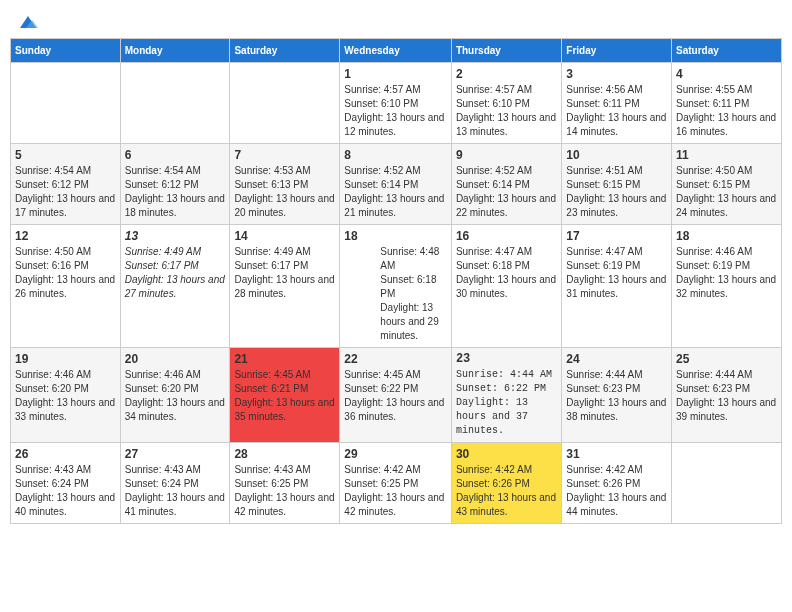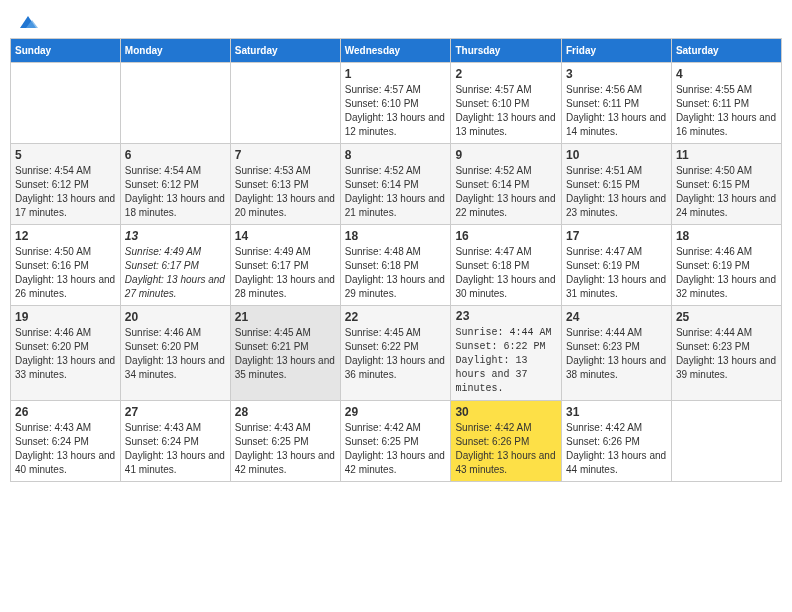--- a/index.html
+++ b/index.html
@@ -220,21 +220,21 @@
 Daylight: 13 hours and 27 minutes.</div>
         </td>
         <td style="background: rgb(255, 255, 255);">
           <span class="day-number">14</span>
           <div class="day-info" style="white-space: pre-line;">Sunrise: 4:49 AM
 Sunset: 6:17 PM
 Daylight: 13 hours and 28 minutes.</div>
         </td>
         <td style="background: rgb(255, 255, 255);">
           <span class="day-number">18</span>
-          <div class="day-info" style="white-space: pre-line;">Sunrise: 4:48 AM
+          <div class="day-info" style="white-space: pre-line; margin-left: 36px;">Sunrise: 4:48 AM
 Sunset: 6:18 PM
 Daylight: 13 hours and 29 minutes.</div>
         </td>
         <td style="background: rgb(255, 255, 255); border-radius: 23px;">
           <span class="day-number">16</span>
           <div class="day-info" style="white-space: pre-line;">Sunrise: 4:47 AM
 Sunset: 6:18 PM
 Daylight: 13 hours and 30 minutes.</div>
         </td>
         <td style="background: rgb(255, 255, 255);">
@@ -256,21 +256,21 @@
           <div class="day-info" style="white-space: pre-line;">Sunrise: 4:46 AM
 Sunset: 6:20 PM
 Daylight: 13 hours and 33 minutes.</div>
         </td>
         <td style="background: rgb(245, 245, 245);">
           <span class="day-number">20</span>
           <div class="day-info" style="white-space: pre-line;">Sunrise: 4:46 AM
 Sunset: 6:20 PM
 Daylight: 13 hours and 34 minutes.</div>
         </td>
-        <td style="background: #e5e5e5;">
+        <td style="background: #ef4444;">
           <span class="day-number">21</span>
           <div class="day-info" style="white-space: pre-line;">Sunrise: 4:45 AM
 Sunset: 6:21 PM
 Daylight: 13 hours and 35 minutes.</div>
         </td>
         <td style="background: rgb(245, 245, 245);">
           <span class="day-number">22</span>
           <div class="day-info" style="white-space: pre-line;">Sunrise: 4:45 AM
 Sunset: 6:22 PM
 Daylight: 13 hours and 36 minutes.</div>

